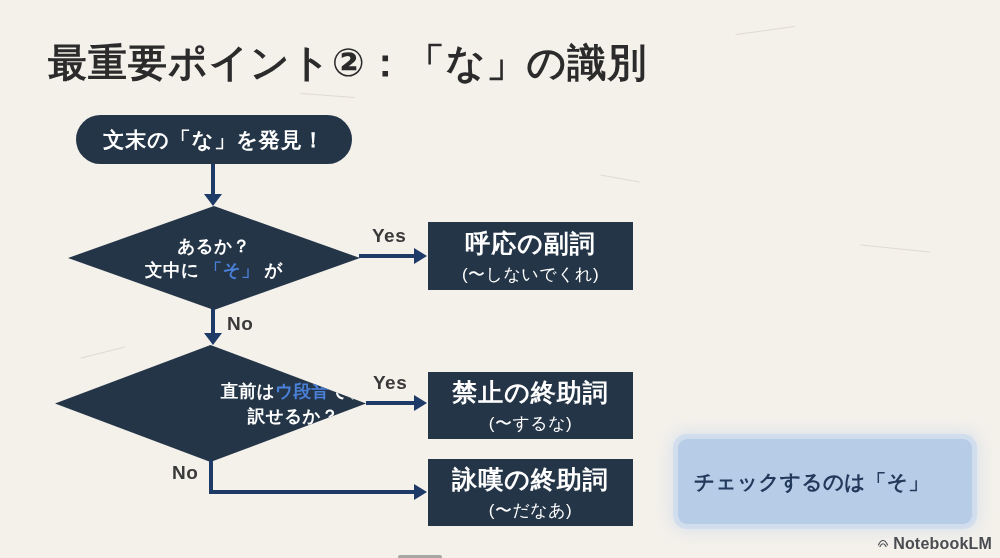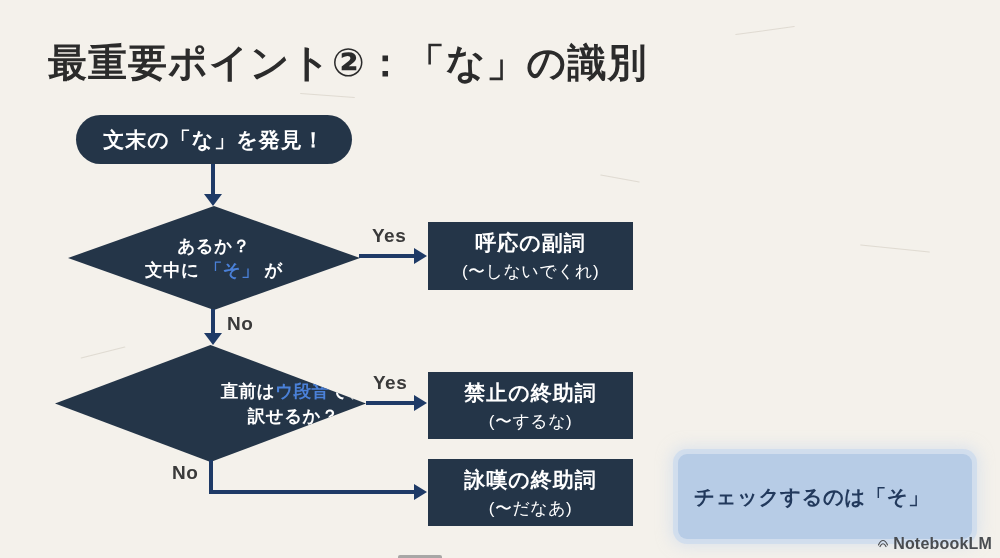--- a/index.html
+++ b/index.html
@@ -37,37 +37,37 @@
   .diamond .dtext{font-size:17.5px;font-weight:600;line-height:1.4;letter-spacing:.5px;}
   .d1{left:68px;top:206px;width:292px;height:104px;}
   .d2{left:55px;top:345px;width:311px;height:117px;justify-content:flex-end;}
   .accent{color:#4a80d8;font-weight:700;}
 
   .result{
     position:absolute;left:428px;width:205px;
     display:flex;flex-direction:column;align-items:center;justify-content:center;
     text-align:center;
   }
-  .result .rtitle{font-size:21px;font-weight:700;letter-spacing:1px;}
+  .result .rtitle{font-size:25px;font-weight:700;letter-spacing:1px;}
   .result .rsub{font-size:17px;font-weight:500;margin-top:3px;letter-spacing:.5px;}
   .r1{top:222px;height:68px;}
   .r2{top:372px;height:67px;}
   .r3{top:459px;height:67px;}
 
   .edge{position:absolute;background:#1e3a66;}
   .ah{position:absolute;width:0;height:0;}
   .ah-down{border-left:9px solid transparent;border-right:9px solid transparent;border-top:12px solid #1e3a66;}
   .ah-right{border-top:8px solid transparent;border-bottom:8px solid transparent;border-left:13px solid #1e3a66;}
 
   .edge-label{
     position:absolute;font-size:19px;font-weight:700;color:#3a3a3a;letter-spacing:.5px;
   }
 
   .callout{
-    position:absolute;left:678px;top:454px;width:294px;height:85px;
+    position:absolute;left:678px;top:439px;width:294px;height:85px;
     background:#b7cce6;border-radius:9px;
     box-shadow:0 0 0 5px rgba(199,216,238,.65),0 0 14px 8px rgba(199,216,238,.5);
     display:flex;flex-direction:column;align-items:flex-start;justify-content:center;
     padding:0 0 0 16px;box-sizing:border-box;
   }
   .callout .cline{font-size:20.5px;font-weight:800;color:#22395c;letter-spacing:.5px;line-height:1.35;}
 
   .watermark{
     position:absolute;right:8px;bottom:5px;display:flex;align-items:center;gap:4px;
     color:#494c50;font-size:16px;font-weight:600;letter-spacing:.2px;

